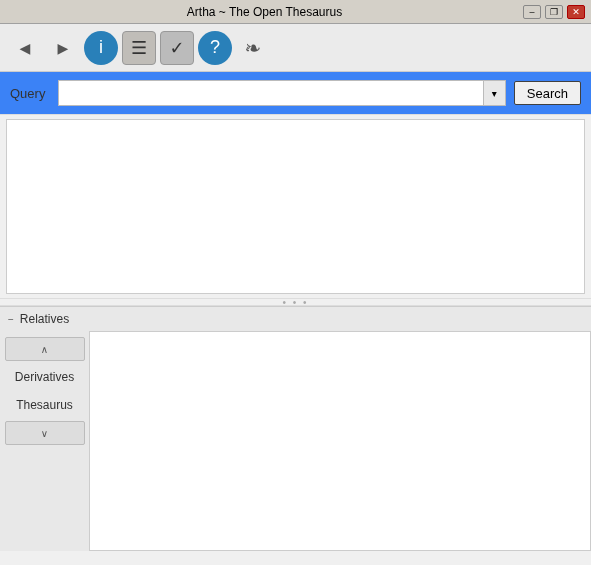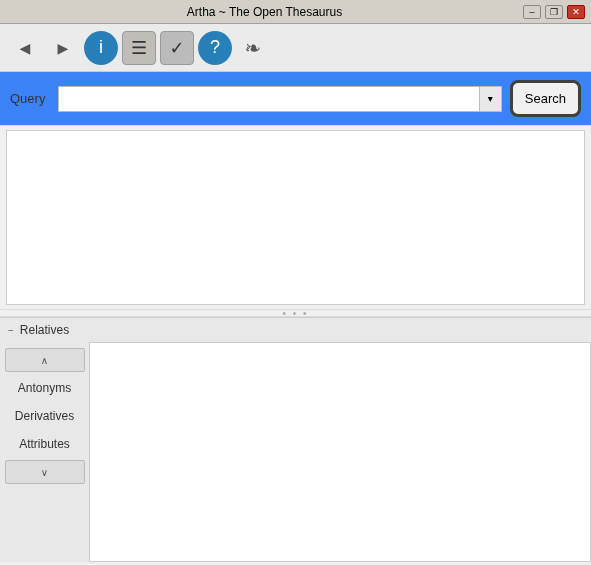--- a/index.html
+++ b/index.html
@@ -117,26 +117,26 @@
       border-left: 1px solid #bbb;
       background: #e8e8e8;
       cursor: pointer;
       display: flex;
       align-items: center;
       justify-content: center;
       font-size: 10px;
     }
     .search-btn {
       padding: 3px 12px;
-      height: 37px;
+      height: 24px;
       background: #f0f0f0;
-      border: 3px solid #404040;
-      cursor: pointer;
-      font-size: 13px;
-      border-radius: 8px;
+      border: 1px solid #404040;
+      cursor: pointer;
+      font-size: 13px;
+      border-radius: 2px;
     }
 
     
     .main-content {
       background: white;
       border: 1px solid #ccc;
       margin: 4px 6px;
       height: 175px;
       position: relative;
     }
@@ -269,25 +269,22 @@
 <div class="relatives-section">
   <div class="relatives-header">
     <span class="collapse-icon">−</span>
     <span>Relatives</span>
   </div>
 
   <div class="tabs-container">
     <div class="tabs-sidebar">
       <div class="tab-scroll-up">∧</div>
       <div class="tab-item">
-        <span>Antonyms</span>
-      </div>
-      <div class="tab-item">
         <span>Derivatives</span>
       </div>
       <div class="tab-item">
-        <span>Attributes</span>
+        <span>Thesaurus</span>
       </div>
       <div class="tab-scroll-down">∨</div>
     </div>
     <div class="tab-content"></div>
   </div>
 </div>
 
 </body></html>

